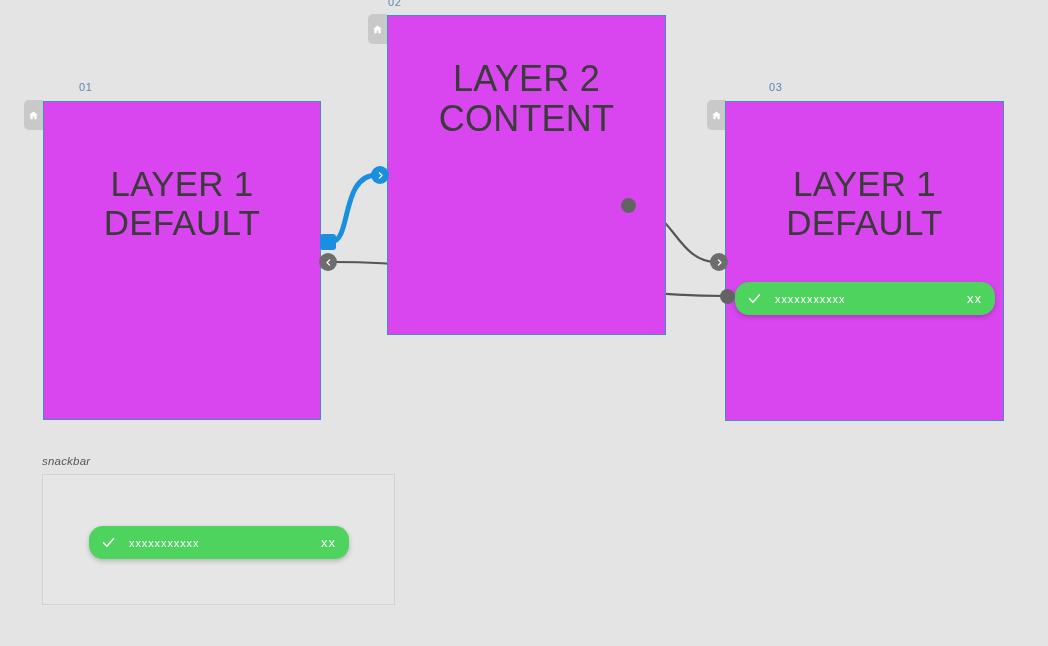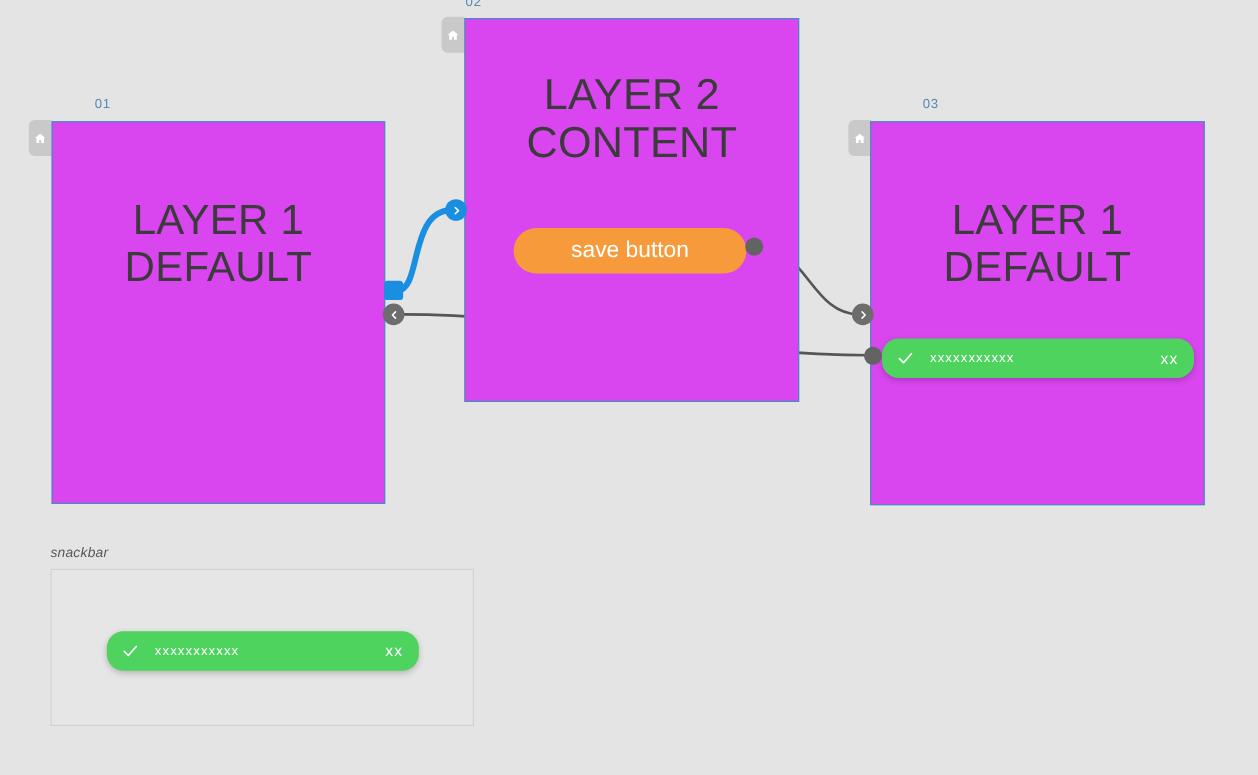--- a/index.html
+++ b/index.html
@@ -214,21 +214,20 @@
       <svg width="11" height="11" viewBox="0 0 24 24" fill="#ffffff">
         <path d="M12 3 L2.5 11 h2.6 v9 h5.2 v-5.6 h3.4 V20 h5.2 v-9 h2.6 Z"></path>
       </svg>
     </span>
   </div>
 
   <div class="card" style="left:387px; top:15px; width:279px; height:320px;">
     <div class="card-title" style="top:43px; font-size:36px;">LAYER 2
 CONTENT</div>
 
-    <button class="save-btn" style="left:40px; top:174px; width:194px; height:38px;">save button</button>
   </div>
 
   <div class="port" style="left:371px; top:166px;">
     <div class="port-chev blue">
       <svg width="9" height="9" viewBox="0 0 24 24" fill="none" stroke="#ffffff" stroke-width="3.4" stroke-linecap="round" stroke-linejoin="round">
         <polyline points="9,5 16,12 9,19"></polyline>
       </svg>
     </div>
   </div>
 

